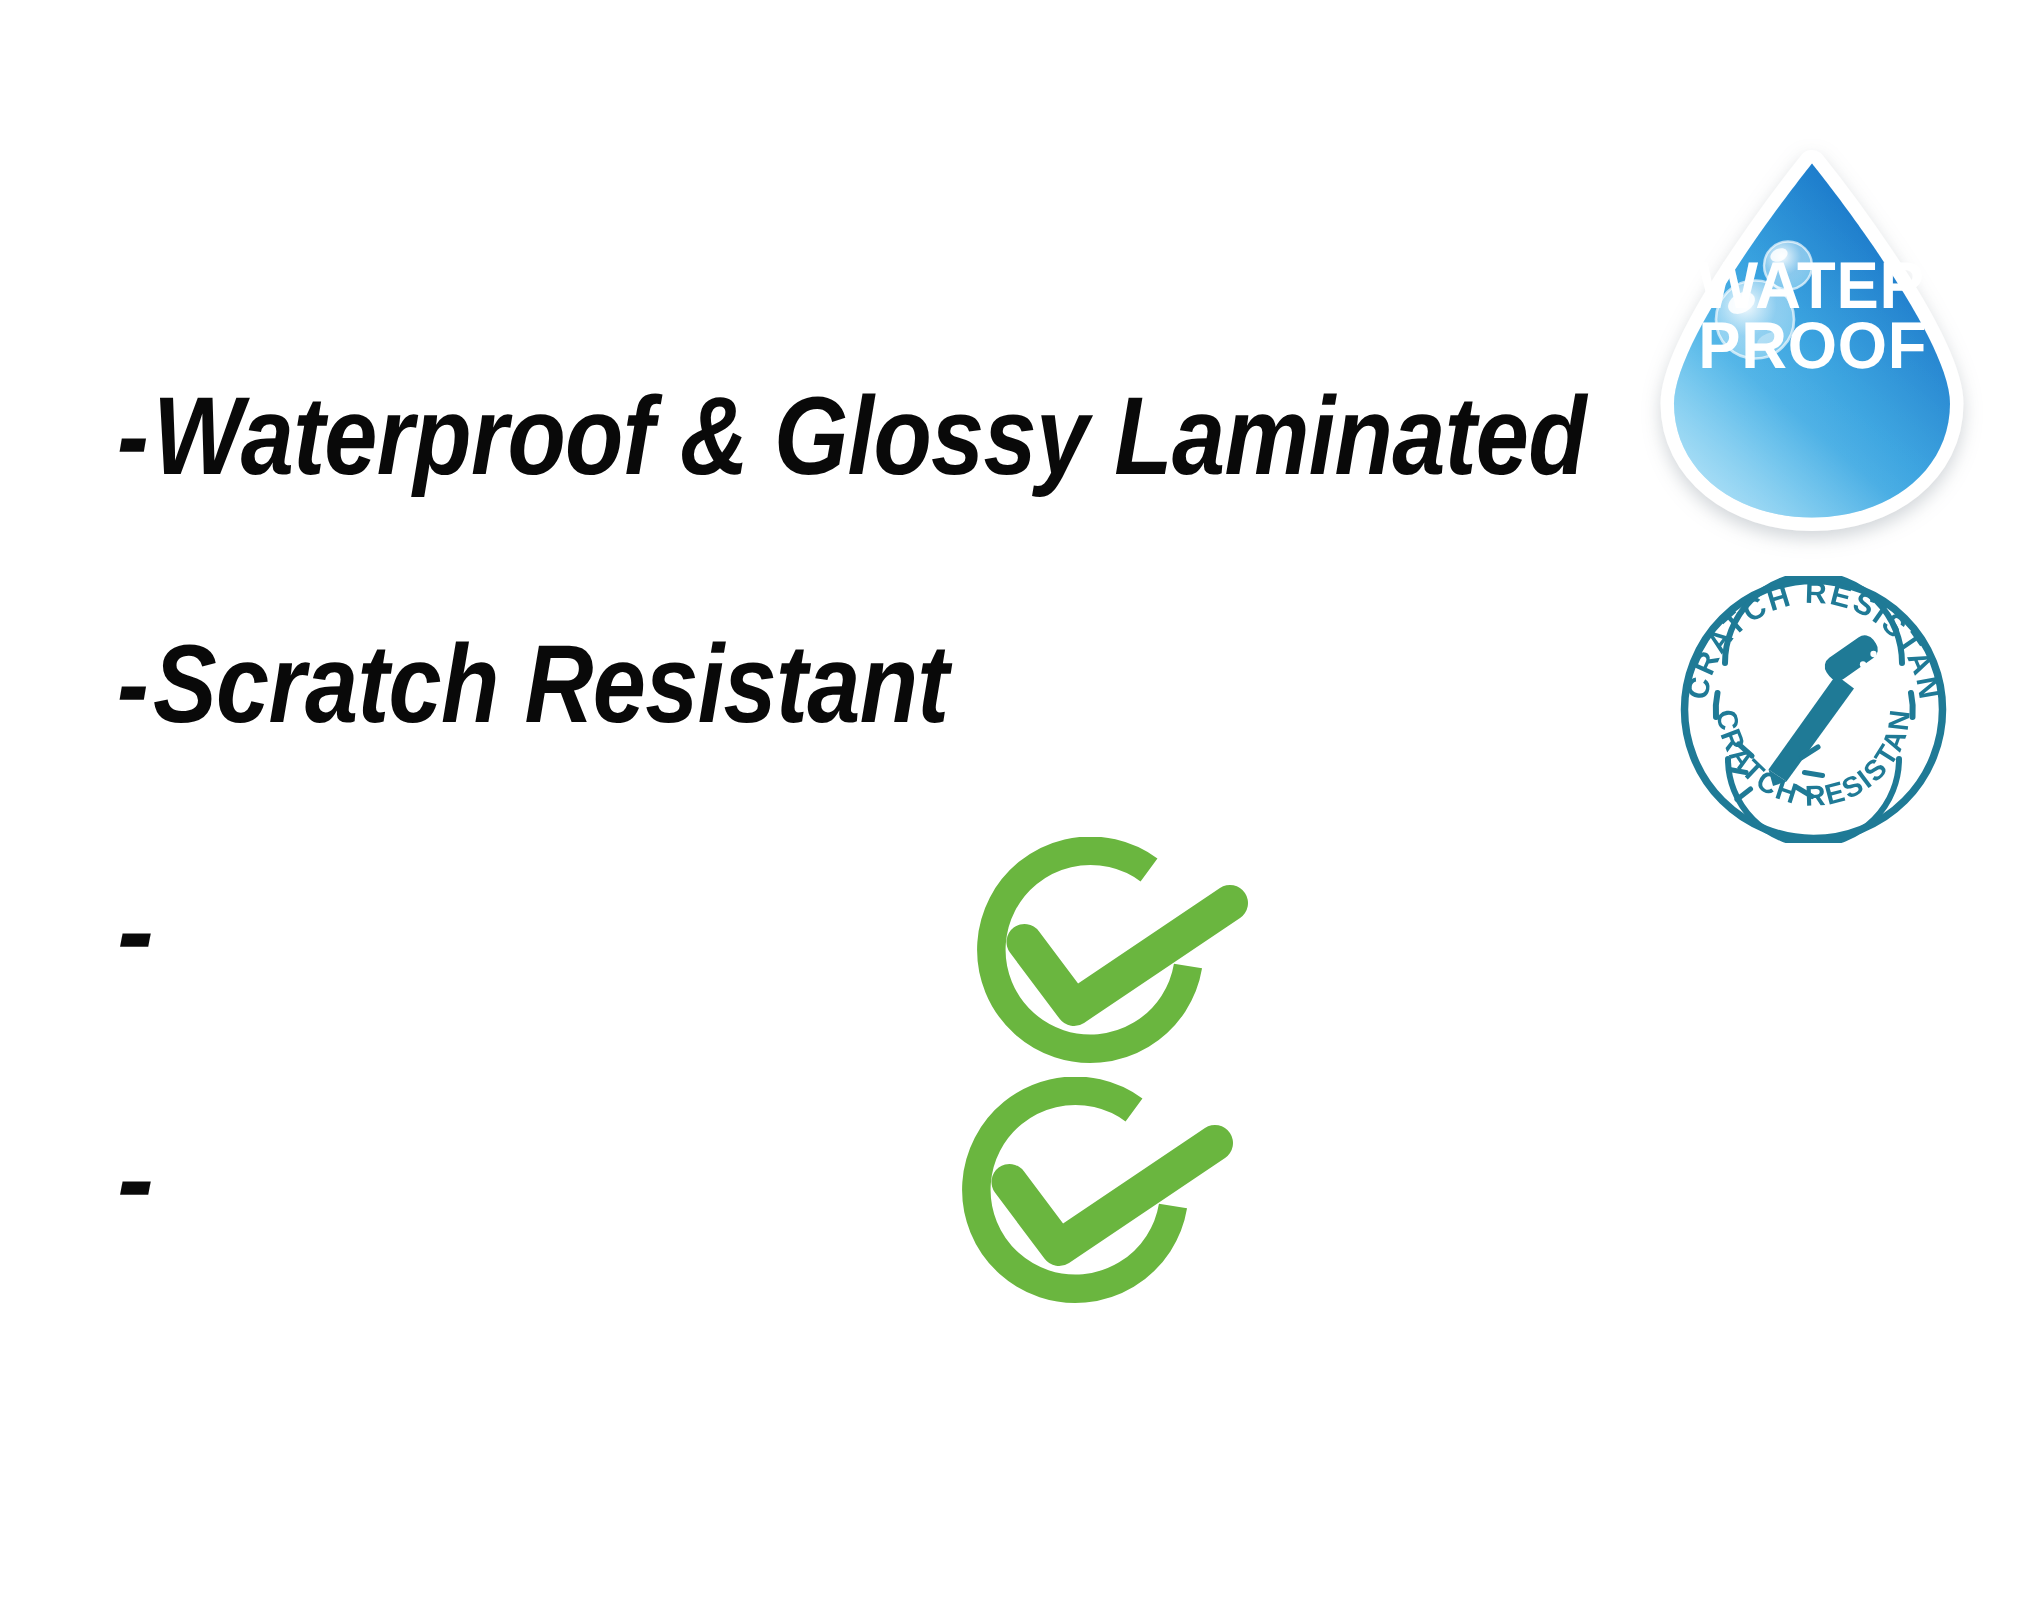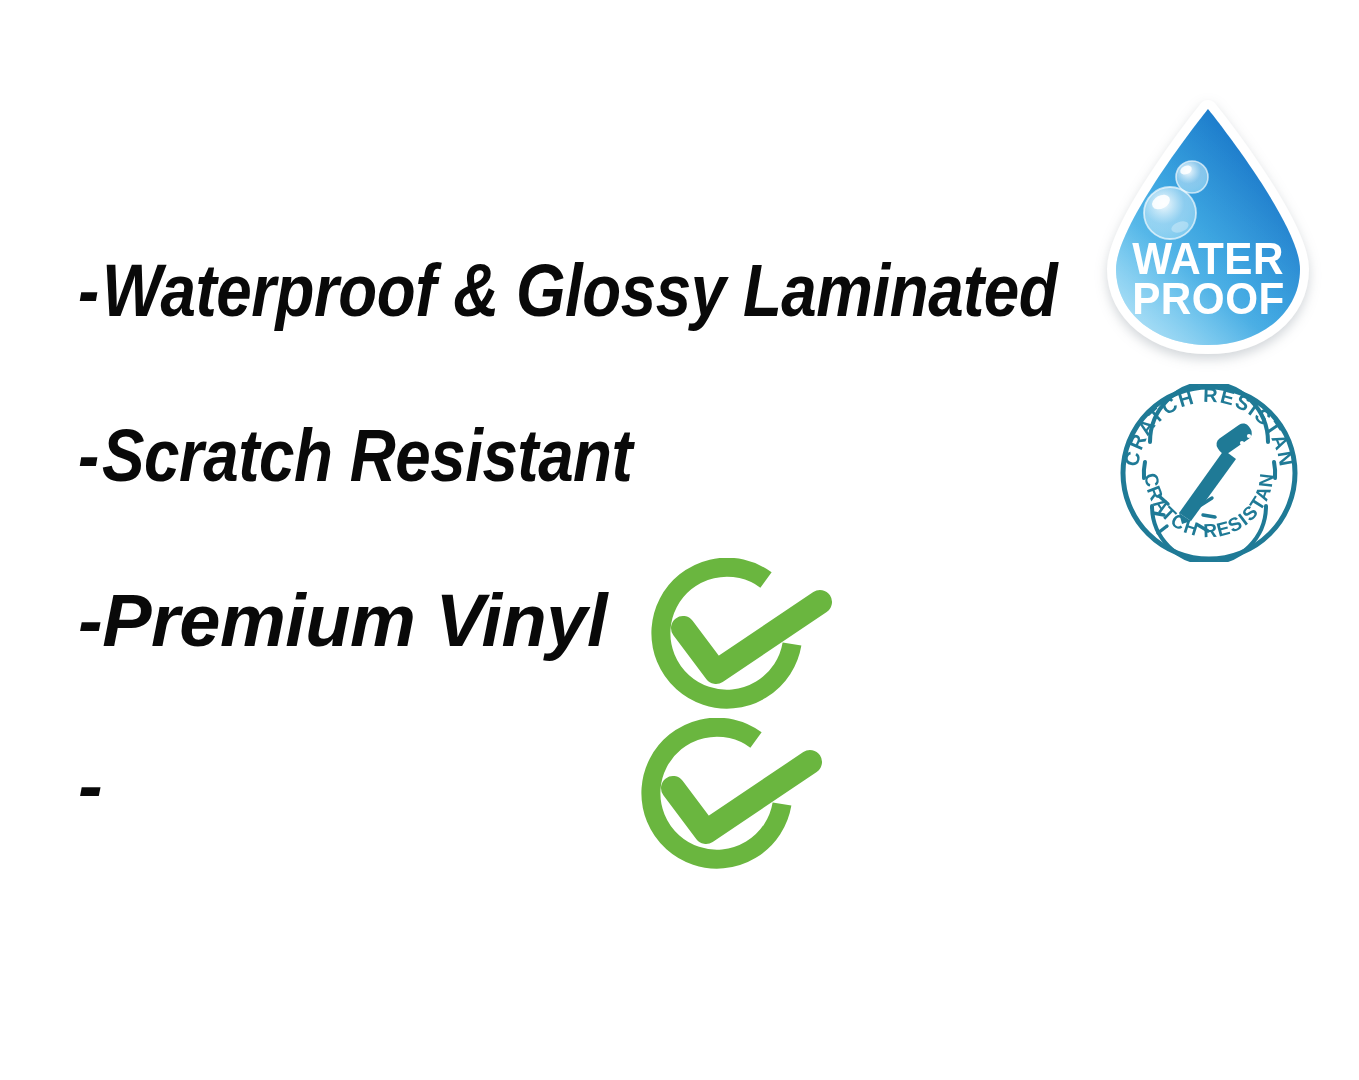--- a/index.html
+++ b/index.html
@@ -59,21 +59,21 @@
   }
   .wd-text {
     position: absolute;
     left: 0;
     top: 0;
     width: 208px;
     height: 248px;
     display: flex;
     flex-direction: column;
     align-items: center;
-    justify-content: flex-end;
+    justify-content: center;
     padding-bottom: 32px;
     box-sizing: border-box;
     pointer-events: none;
   }
   .wd-line {
     color: #ffffff;
     font-family: "Liberation Sans", sans-serif;
     font-weight: bold;
     font-size: 44px;
     line-height: 40px;
@@ -115,21 +115,20 @@
     <span class="feature-text">Waterproof &amp; Glossy Laminated</span>
   </div>
 
   <div class="feature-item condensed">
     <span class="feature-text">-</span>
     <span class="feature-text">Scratch Resistant</span>
   </div>
 
   <div class="feature-item">
     <span class="feature-text">-</span>
-    <span class="feature-text">Premium Vinyl</span>
   </div>
 
   <div class="feature-item">
     <span class="feature-text">-</span>
   </div>
 
 </div>
 
 <div class="waterdrop-badge">
   <svg viewBox="0 0 208 248" xmlns="http://www.w3.org/2000/svg">

